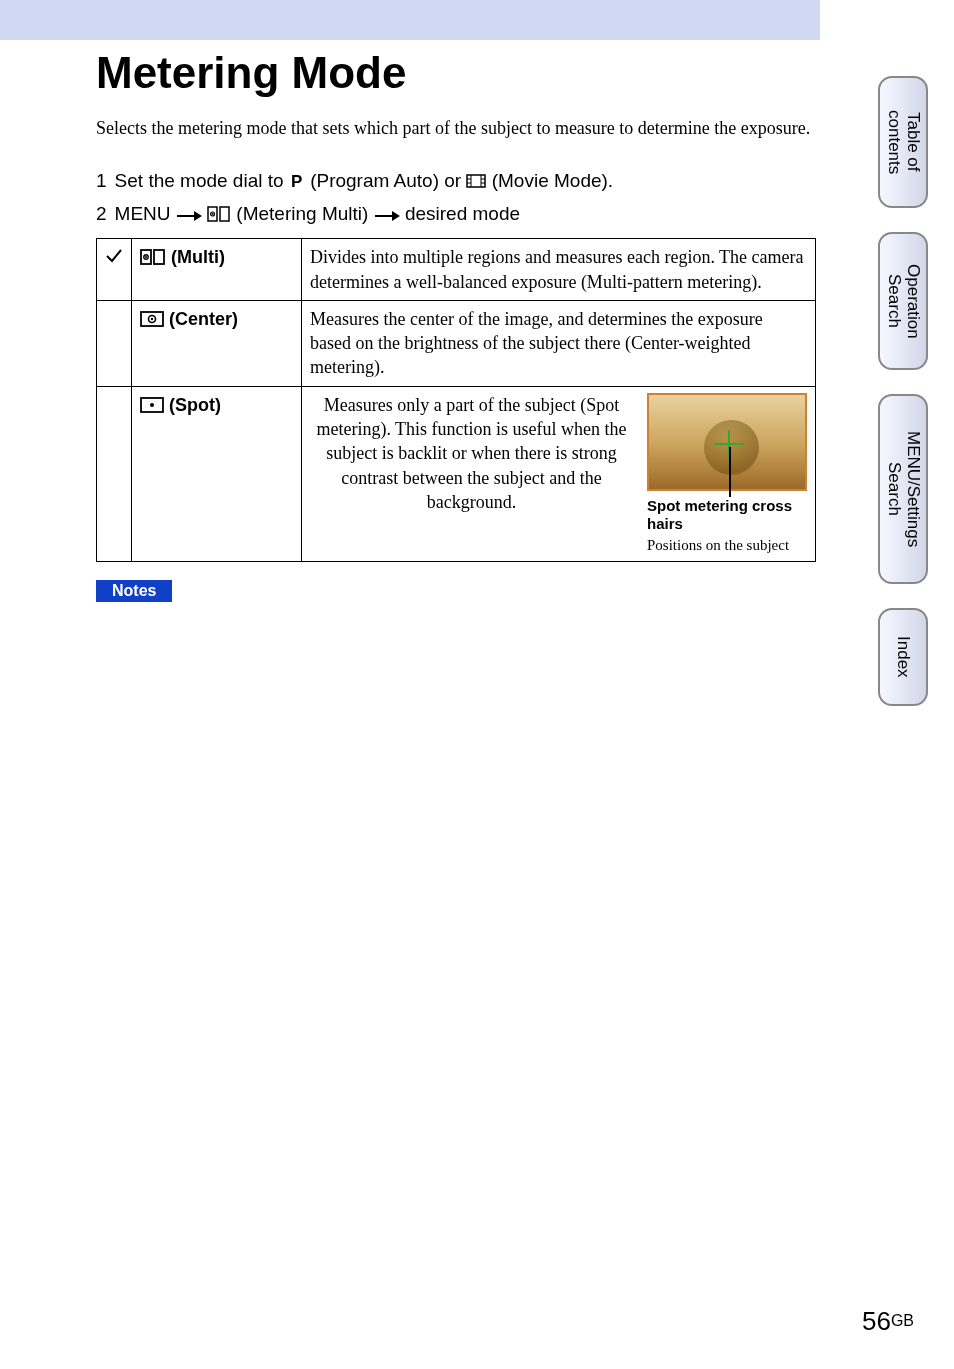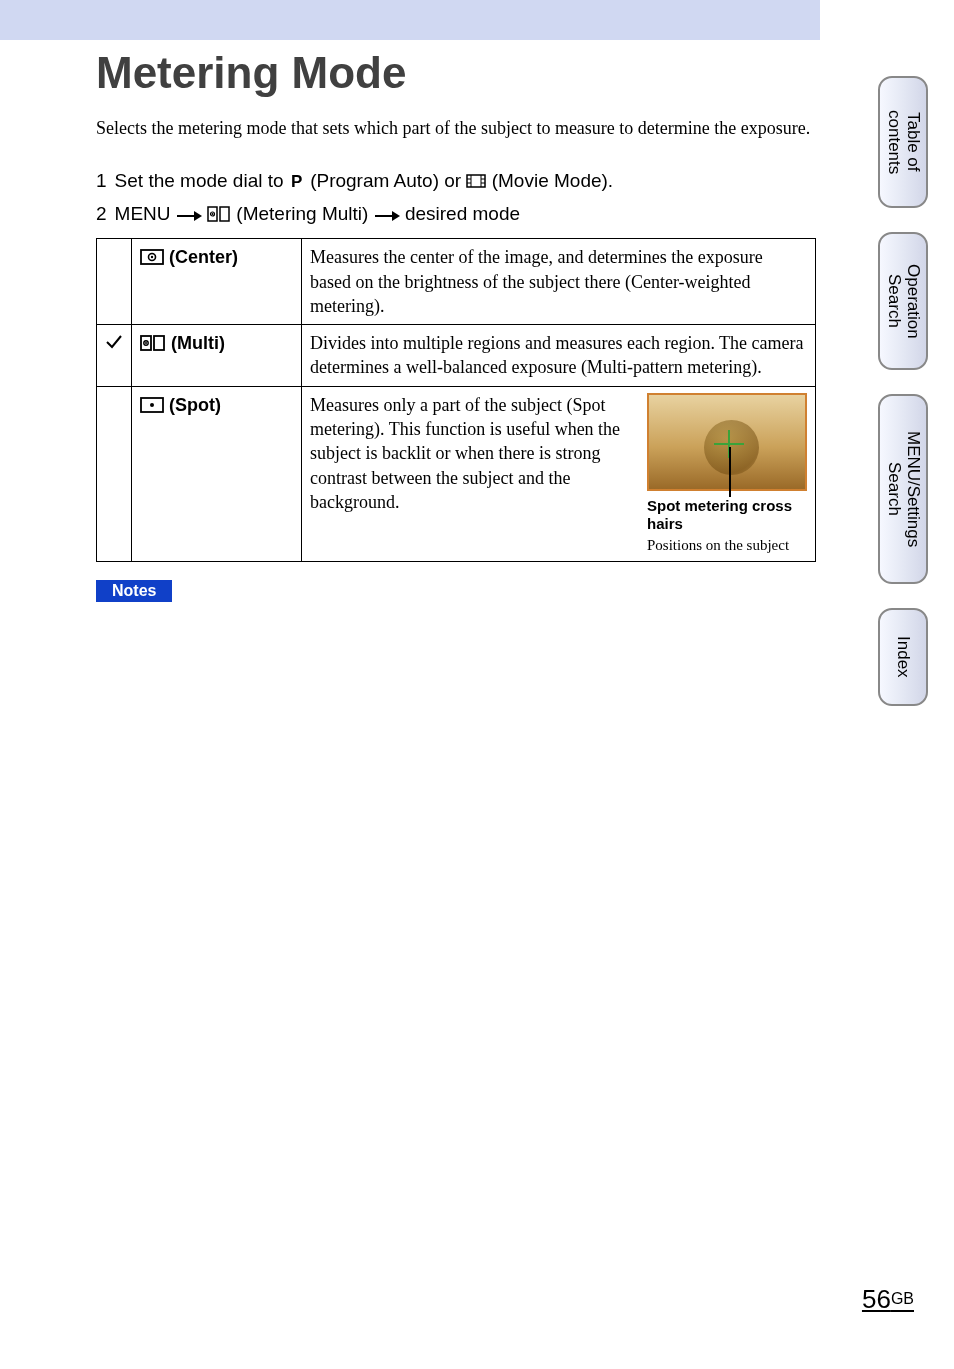--- a/index.html
+++ b/index.html
@@ -2,37 +2,37 @@
 <html><head>
 <meta charset="utf-8">
 <style>
   * { box-sizing: border-box; margin: 0; padding: 0; }
   html, body { width: 954px; height: 1369px; background: #fff; font-family: "Times New Roman", serif; position: relative; }
 
   .top-band { position: absolute; top: 0; left: 0; width: 820px; height: 40px; background: #d0d8f2; }
 
   .content { position: absolute; top: 48px; left: 96px; width: 720px; }
 
-  h1 { font-family: Arial, Helvetica, sans-serif; font-weight: bold; color: #404040; font-size: 44px; margin-bottom: 18px; }
+  h1 { font-family: Arial, Helvetica, sans-serif; font-weight: bold; color: #000000; font-size: 44px; margin-bottom: 18px; }
 
   .intro { font-size: 18px; line-height: 1.35; margin-bottom: 30px; }
 
   .step { font-family: Arial, Helvetica, sans-serif; font-size: 19px; margin-bottom: 8px; display: flex; gap: 8px; }
   .step .num { }
   .step .txt { }
 
   table.metering { width: 100%; border-collapse: collapse; margin-top: 10px; }
   table.metering td { border: 1px solid #000; padding: 6px 8px; vertical-align: top; font-size: 18px; line-height: 1.35; }
   table.metering td.check { width: 32px; text-align: center; font-size: 20px; }
   table.metering td.label { width: 170px; font-family: Arial, Helvetica, sans-serif; font-weight: bold; font-size: 18px; white-space: nowrap; }
   table.metering td.desc { }
 
   .spot-cell { }
   .spot-flex { display: flex; gap: 14px; }
-  .spot-text { flex: 1; }
+  .spot-text { flex: 1; text-align: center; }
   .spot-figure { width: 160px; }
   .spot-image { width: 160px; height: 98px; border: 2px solid #d08030; background: linear-gradient(180deg,#e8d2a0 0%,#cba25a 55%,#9a6a28 100%); position: relative; margin-bottom: 6px; }
   .spot-image .crosshair-v { position: absolute; left: 79px; top: 35px; width: 2px; height: 28px; background: #3aa33a; }
   .spot-image .crosshair-h { position: absolute; left: 65px; top: 48px; width: 30px; height: 2px; background: #3aa33a; }
   .spot-image .blob { position: absolute; left: 55px; top: 25px; width: 55px; height: 55px; border-radius: 50%; background: radial-gradient(circle at 40% 35%, #a08030 0%, #704a10 70%, transparent 100%); opacity:.55; }
   .spot-image .leader { position: absolute; left: 80px; top: 52px; width: 2px; height: 50px; background: #000; }
   .spot-caption1 { font-family: Arial, Helvetica, sans-serif; font-weight: bold; font-size: 15px; line-height: 1.2; }
   .spot-caption2 { font-size: 15px; margin-top: 2px; }
 
   .notes-box { display: inline-block; background: #1040c8; color: #fff; font-family: Arial, Helvetica, sans-serif; font-weight: bold; font-size: 16px; padding: 2px 16px; margin-top: 18px; }
@@ -44,21 +44,21 @@
   .tab { width: 50px; border: 2px solid #888; border-radius: 14px; background: linear-gradient(90deg,#f6f8ff 0%, #e4e8f4 50%, #d2d6e8 100%); display: flex; align-items: center; justify-content: center; margin-bottom: 24px; }
   .tab span { writing-mode: vertical-rl; font-family: Arial, Helvetica, sans-serif; font-size: 17px; color: #000; text-align: center; line-height: 1.1; padding: 14px 0; }
   .tab.t1 { height: 132px; }
   .tab.t2 { height: 138px; }
   .tab.t3 { height: 190px; }
   .tab.t4 { height: 98px; margin-top: 12px; }
 
   
   .icon { display: inline-block; vertical-align: -3px; }
 
-  .page-num { position: absolute; right: 40px; bottom: 54px; font-family: Arial, Helvetica, sans-serif; font-size: 26px; text-decoration: underline; }
+  .page-num { position: absolute; right: 40px; bottom: 32px; font-family: Arial, Helvetica, sans-serif; font-size: 26px; }
   .page-num .gb { font-size: 16px; vertical-align: 4px; }
 </style>
 </head>
 <body>
 
 <div class="top-band"></div>
 
 <div class="content">
   <h1>Metering Mode</h1>
 
@@ -96,45 +96,45 @@
           </svg></span><span> (Metering Multi) </span><span class="icon"><svg width="26" height="14">
             <line x1="1" y1="7" x2="20" y2="7" stroke="#000" stroke-width="2"></line>
             <polygon points="18,2 26,7 18,12" fill="#000"></polygon>
           </svg></span><span> desired mode</span>
     </span>
   </div>
 
   <table class="metering">
     <tbody>
         <tr>
-      <td class="check"></td>
-      <td class="label">
-        <span class="icon"><svg width="24" height="18">
-                <rect x="1" y="2" width="22" height="14" fill="none" stroke="#000" stroke-width="1.8"></rect>
-                <circle cx="12" cy="9" r="3.5" fill="none" stroke="#000" stroke-width="1.6"></circle>
-                <circle cx="12" cy="9" r="1.2" fill="#000"></circle>
-              </svg></span><span> (Center)</span>
-      </td>
-      <td class="desc">Measures the center of the image, and determines the exposure based on the brightness of the subject there (Center-weighted metering).</td>
-    </tr>
-    <tr>
       <td class="check">
         <svg width="18" height="18">
               <polyline points="2,9 7,14 16,3" fill="none" stroke="#000" stroke-width="2"></polyline>
             </svg>
       </td>
       <td class="label">
         <span class="icon"><svg width="26" height="18">
                 <rect x="1" y="2" width="10" height="14" fill="none" stroke="#000" stroke-width="1.8"></rect>
                 <circle cx="6" cy="9" r="2.2" fill="none" stroke="#000" stroke-width="1.4"></circle>
                 <circle cx="6" cy="9" r="1" fill="#000"></circle>
                 <rect x="14" y="2" width="10" height="14" fill="none" stroke="#000" stroke-width="1.8"></rect>
               </svg></span><span> (Multi)</span>
       </td>
       <td class="desc">Divides into multiple regions and measures each region. The camera determines a well-balanced exposure (Multi-pattern metering).</td>
+    </tr>
+    <tr>
+      <td class="check"></td>
+      <td class="label">
+        <span class="icon"><svg width="24" height="18">
+                <rect x="1" y="2" width="22" height="14" fill="none" stroke="#000" stroke-width="1.8"></rect>
+                <circle cx="12" cy="9" r="3.5" fill="none" stroke="#000" stroke-width="1.6"></circle>
+                <circle cx="12" cy="9" r="1.2" fill="#000"></circle>
+              </svg></span><span> (Center)</span>
+      </td>
+      <td class="desc">Measures the center of the image, and determines the exposure based on the brightness of the subject there (Center-weighted metering).</td>
     </tr>
     <tr>
       <td class="check"></td>
       <td class="label">
         <span class="icon"><svg width="24" height="18">
                 <rect x="1" y="2" width="22" height="14" fill="none" stroke="#000" stroke-width="1.8"></rect>
                 <circle cx="12" cy="9" r="2" fill="#000"></circle>
               </svg></span><span> (Spot)</span>
       </td>
       <td class="desc spot-cell">

